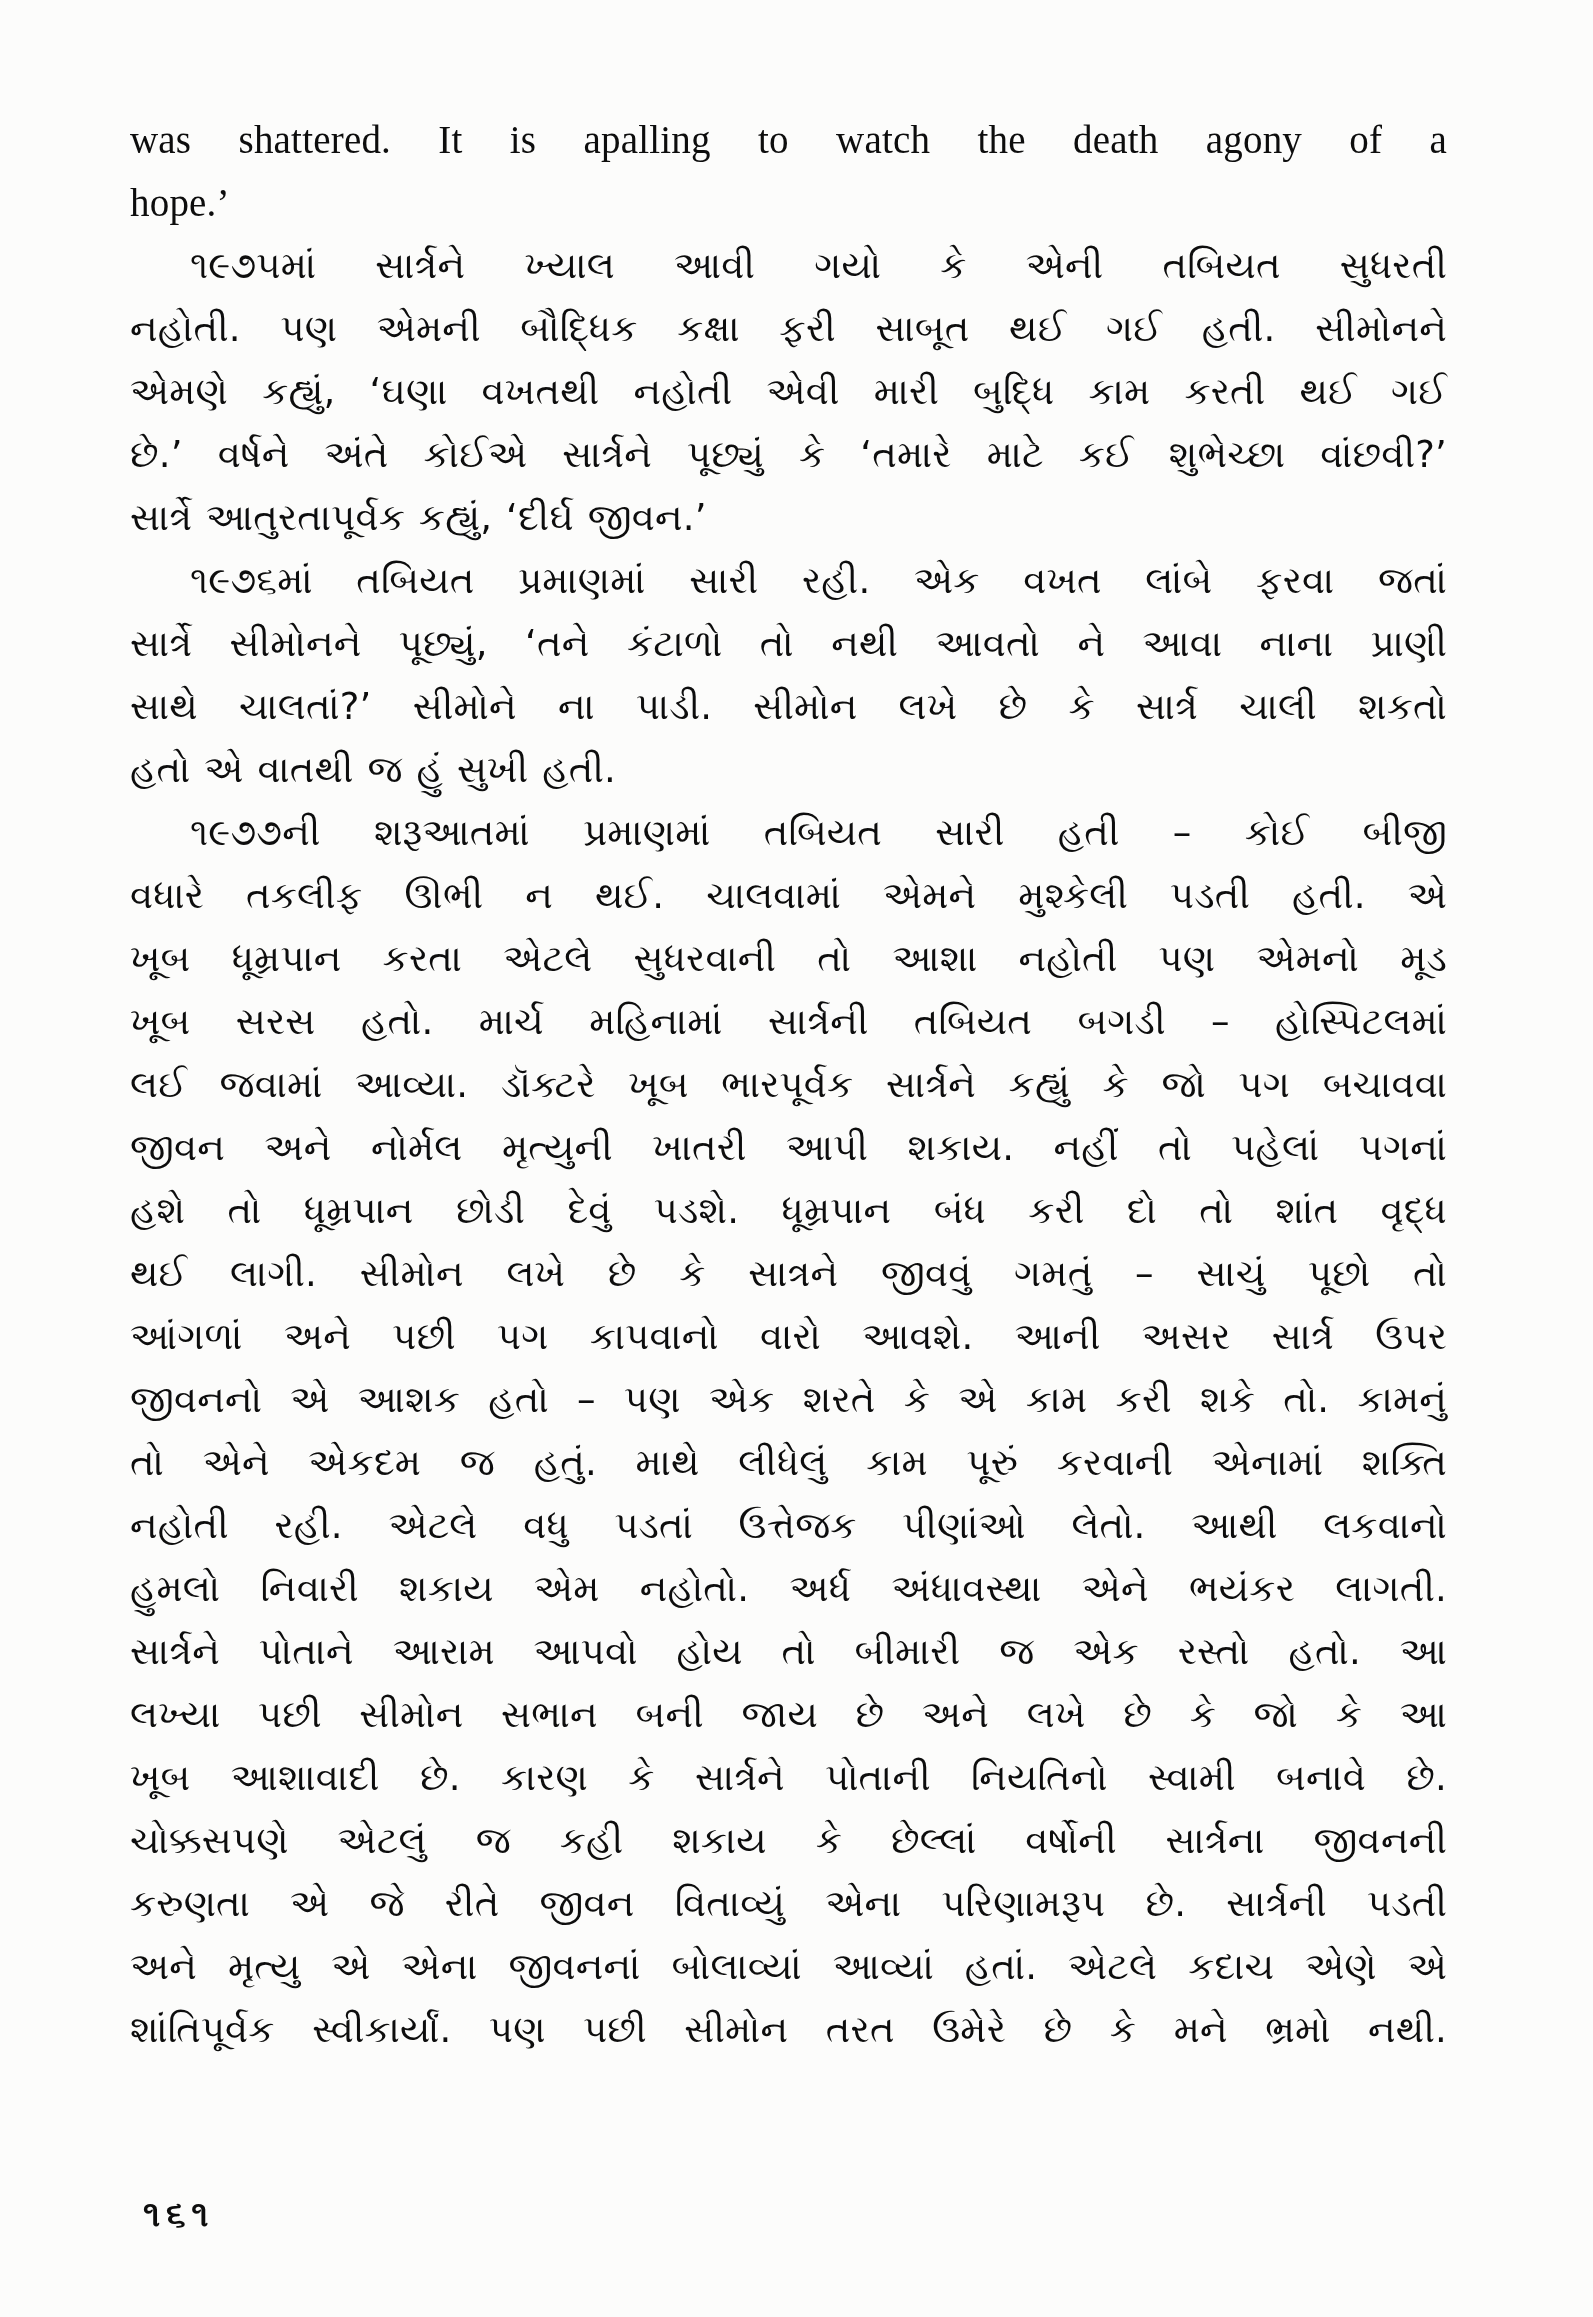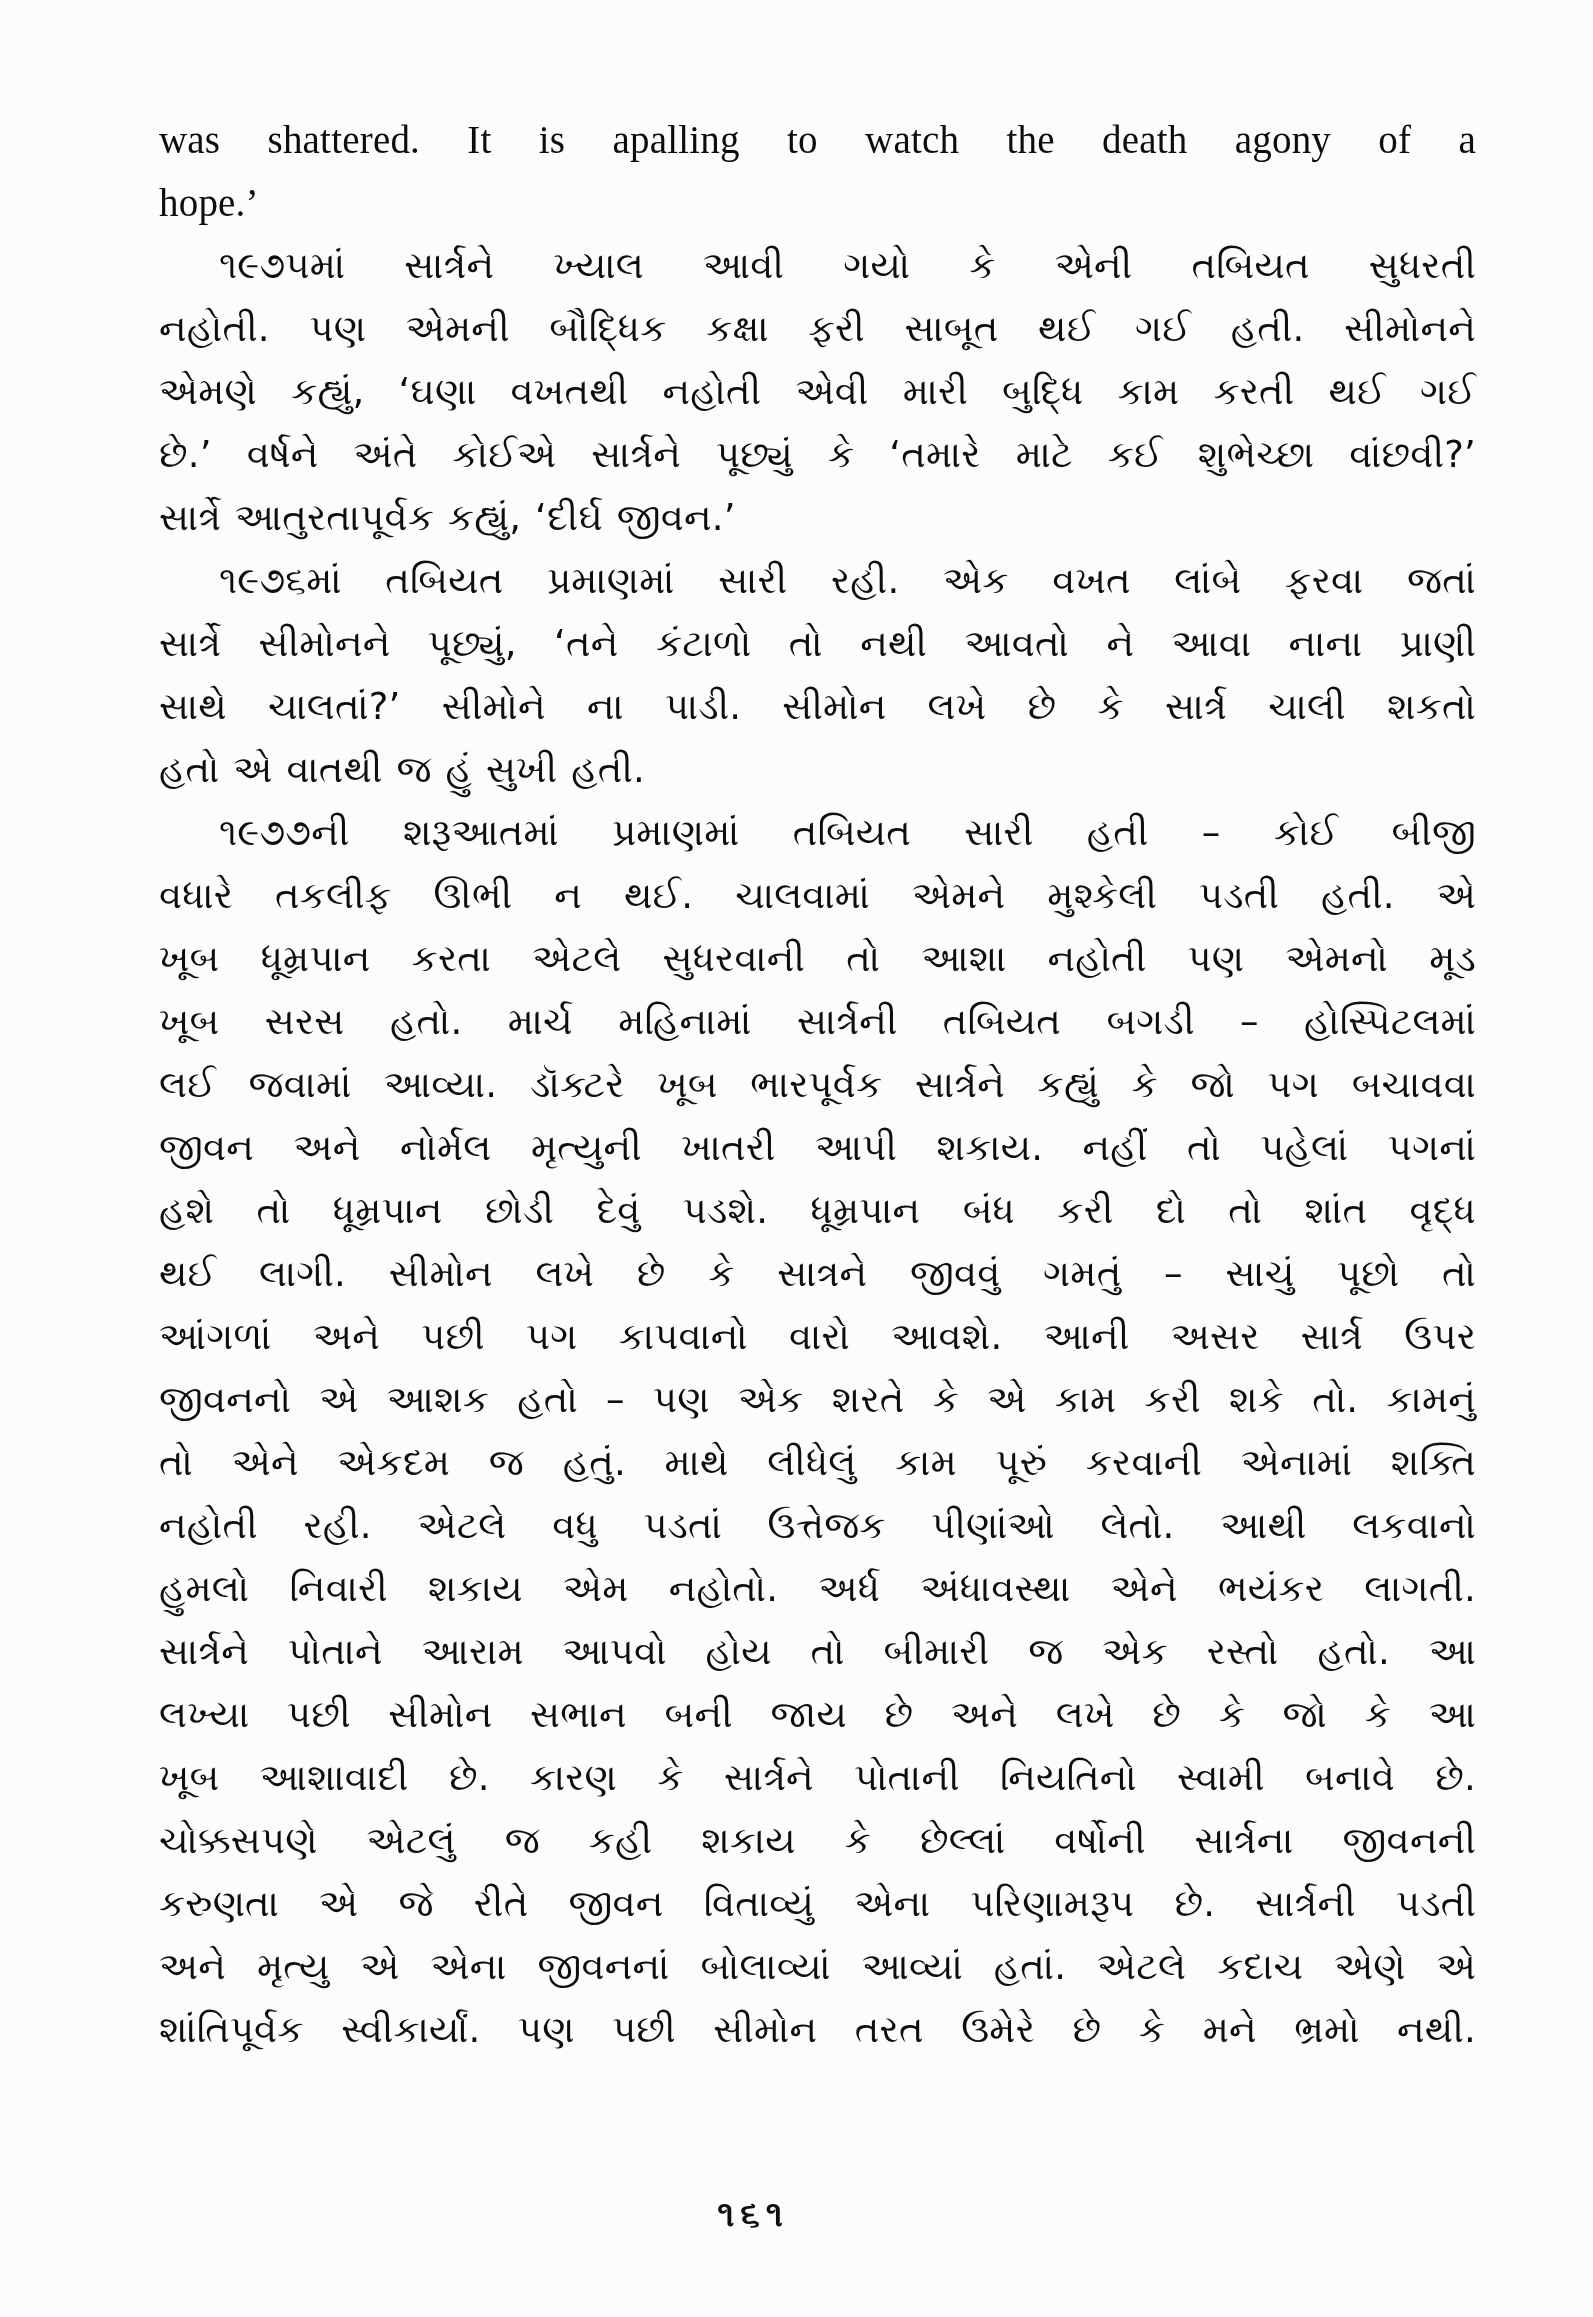--- a/index.html
+++ b/index.html
@@ -13,21 +13,21 @@
     position: absolute;
     left: 0; top: 0;
     width: 1593px;
     height: 2317px;
     background: #fcfcfb;
     color: #0d0d0d;
     overflow: hidden;
   }
   .text-block {
     position: absolute;
-    left: 159px;
+    left: 130px;
     top: 108px;
     width: 1317px;
   }
   .line {
     font-family: "DejaVu Sans", sans-serif;
     font-size: 37px;
     line-height: 63px;
     height: 63px;
     white-space: normal;
     text-align: justify;
@@ -44,21 +44,21 @@
   }
   .line.en {
     font-family: "Liberation Serif", "DejaVu Serif", serif;
     font-size: 39px;
   }
   .page-number {
     position: absolute;
     left: 143px;
     top: 2194px;
     width: 1317px;
-    text-align: center;
+    text-align: left;
     padding-right: 0;
     box-sizing: border-box;
   }
   .page-number span {
     display: inline-block;
     margin-right: 97px;
     font-family: "DejaVu Sans", sans-serif;
     font-size: 35px;
     font-weight: bold;
     letter-spacing: 5.8px;

